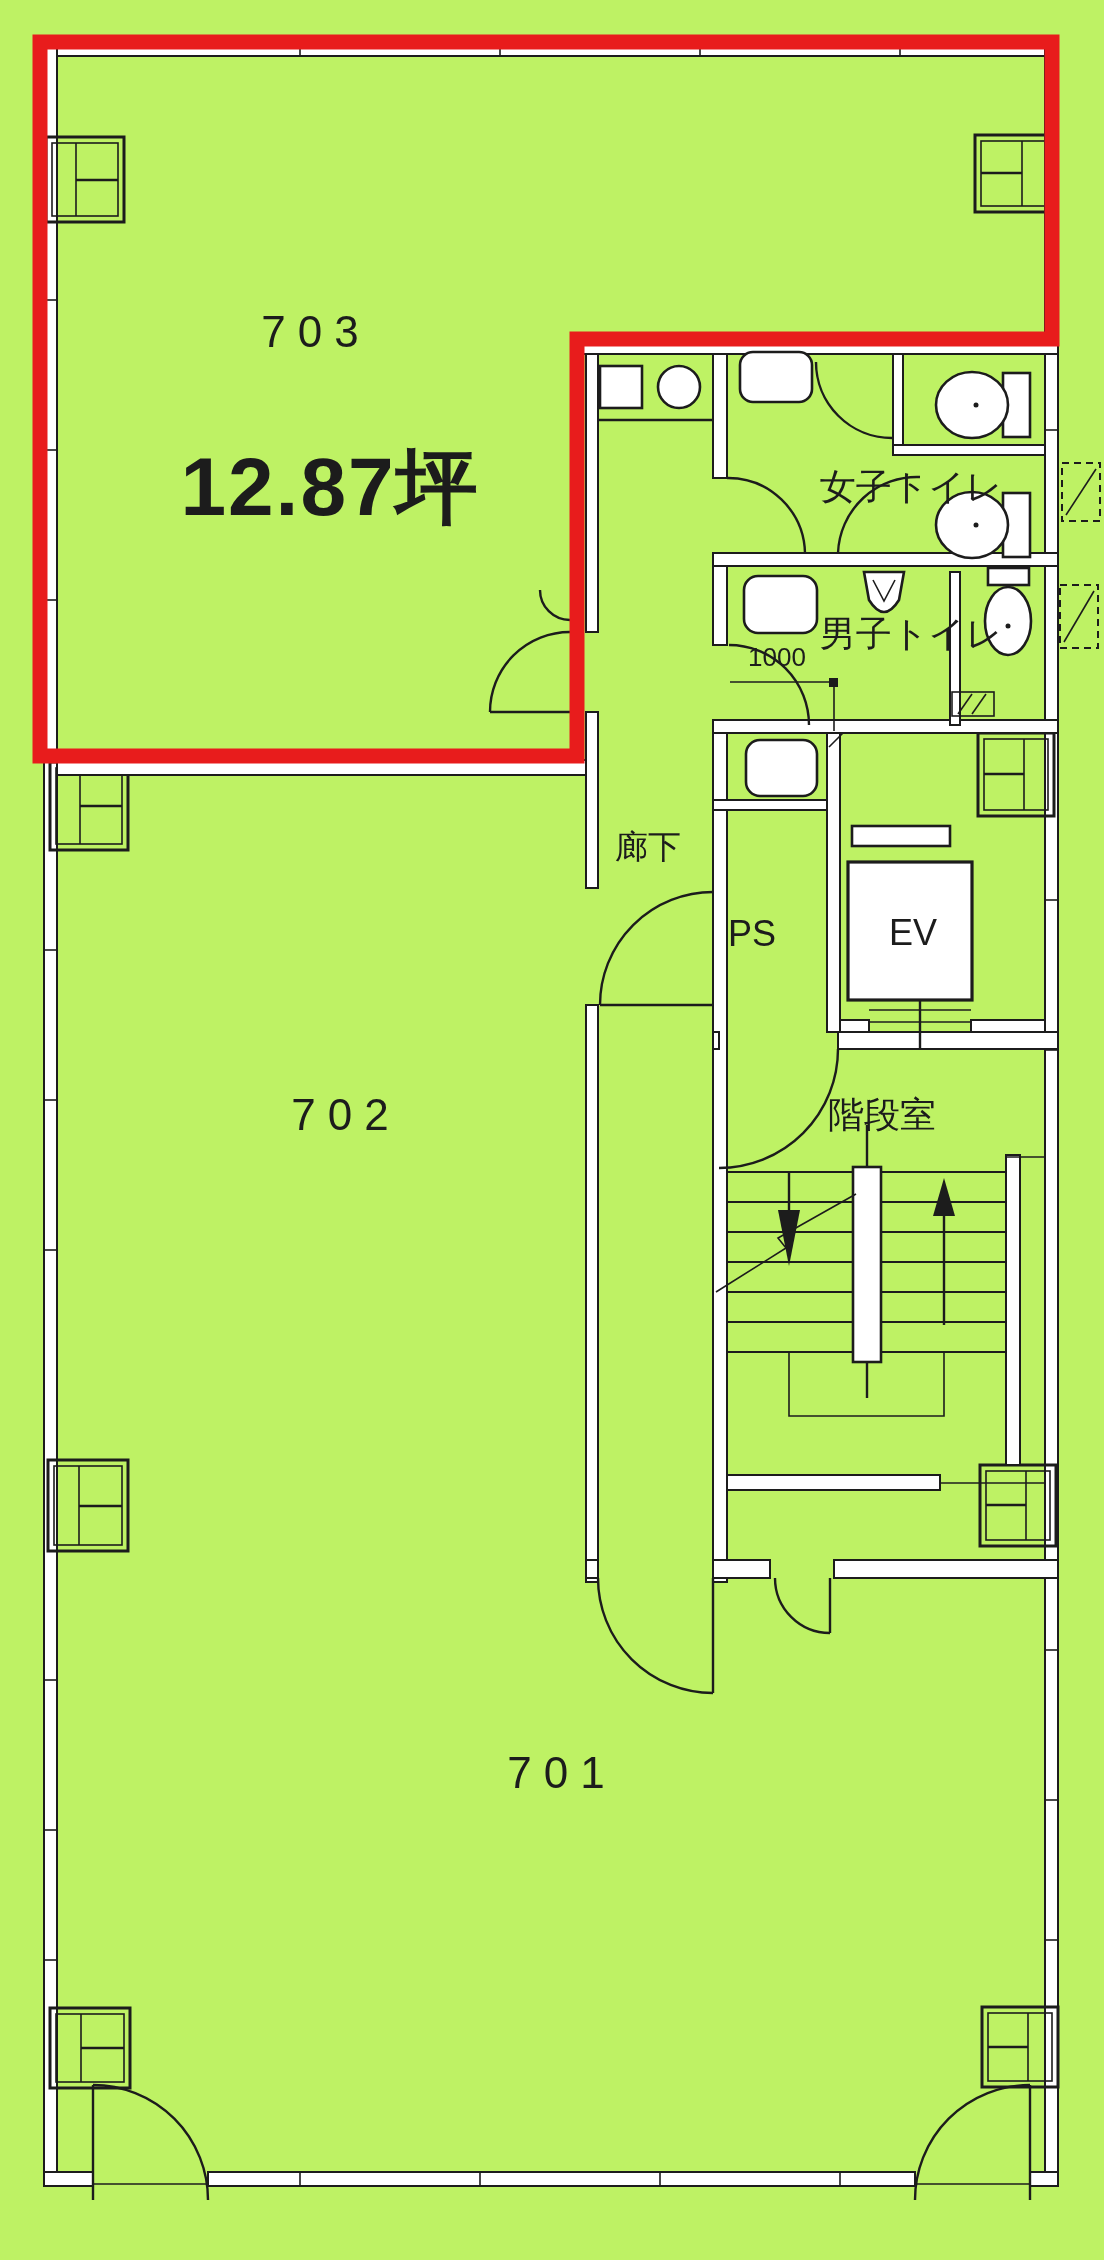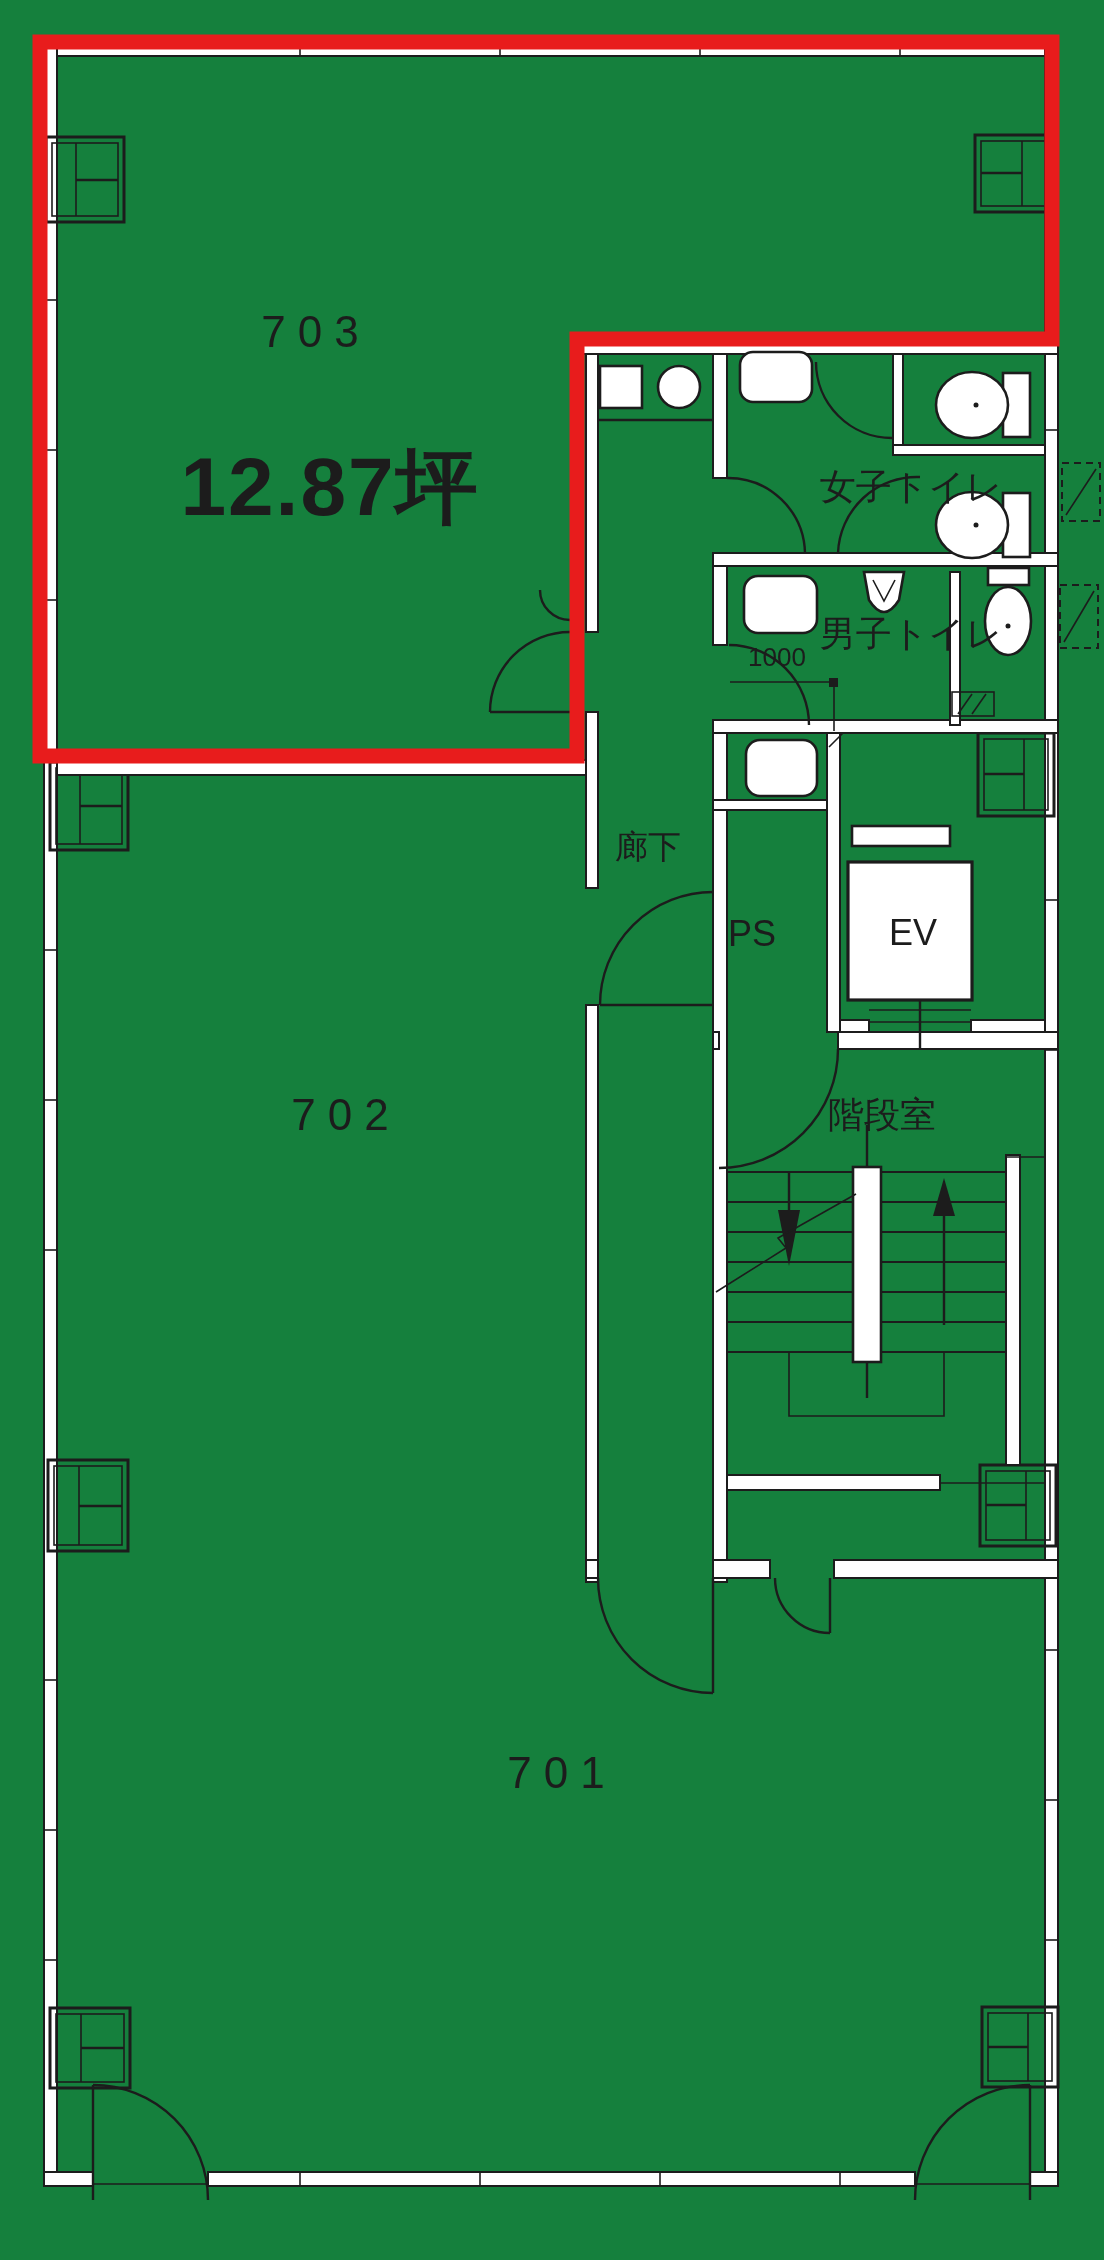--- a/index.html
+++ b/index.html
@@ -1,19 +1,19 @@
 <!DOCTYPE html>
 <html><head>
 <meta charset="utf-8">
 <style>
   html,body{margin:0;padding:0;background:#ffffff;}
   .sheet{
     position:relative;
     width:1104px;height:2260px;
-    background:#15803d;
+    background:#bef264;
     font-family:"Liberation Sans","DejaVu Sans",sans-serif;
     overflow:hidden;
   }
   svg{position:absolute;left:0;top:0;}
   text{fill:#1c1c1c;}
   .lbl{font-family:"Liberation Sans","DejaVu Sans",sans-serif;}
   .room-num{font-size:44px;letter-spacing:12px;}
   .area-big{font-size:82px;font-weight:bold;letter-spacing:2px;}
   .jp{font-size:36px;}
   .jp-sm{font-size:33px;}

